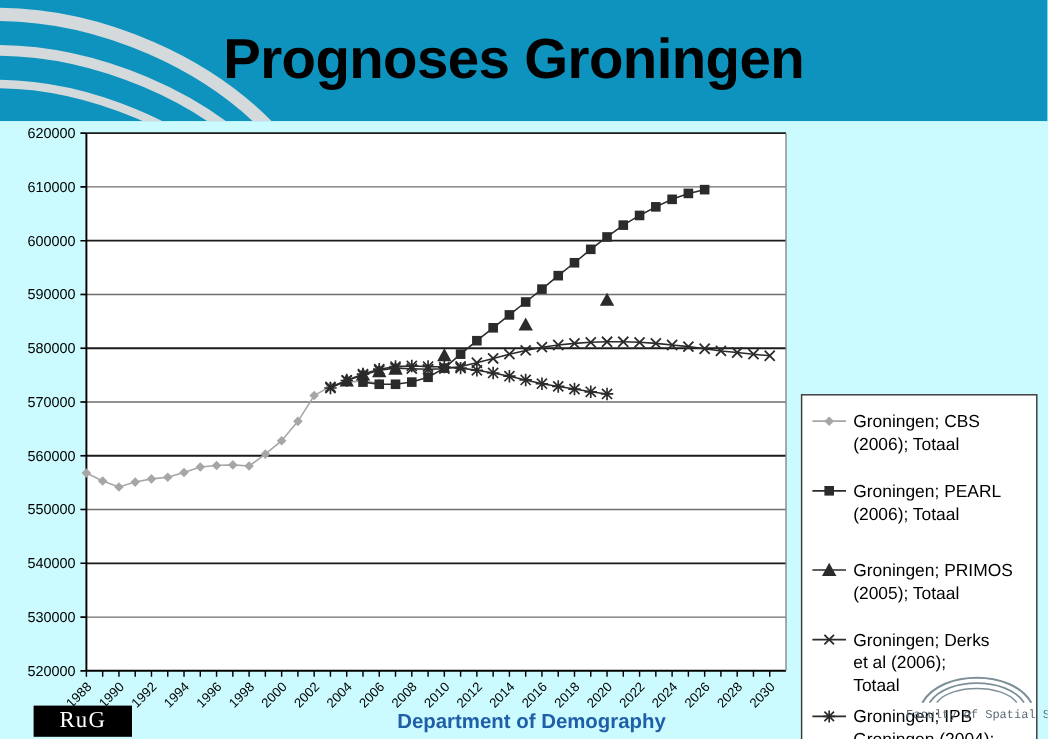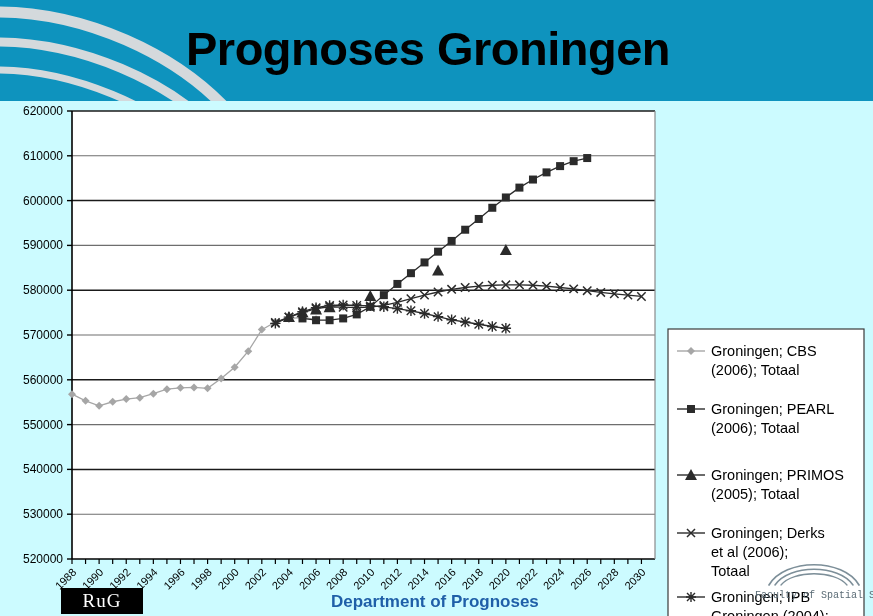--- a/index.html
+++ b/index.html
@@ -26,21 +26,20 @@
   .axis-label{font-size:12px;fill:#000;font-family:"Liberation Sans",sans-serif;}
   .xtick-label{font-size:11px;fill:#000;font-family:"Liberation Sans",sans-serif;}
   .legend-label{font-size:14.5px;fill:#000;font-family:"Liberation Sans",sans-serif;}
   
   #rug-logo{
     position:absolute;left:28px;top:588px;width:82px;height:26px;
     background:#000;color:#fff;
     font-family:"Liberation Serif", serif;font-size:19px;
     display:flex;align-items:center;justify-content:center;
     letter-spacing:1px;
-    margin-left:33px;
   }
   #dept{
     position:absolute;left:331px;top:592px;
     font-size:17px;font-weight:bold;color:#1f5fa8;
     white-space:nowrap;
     font-family:"Liberation Sans", sans-serif;
   }
   #faculty{
     position:absolute;left:755px;top:552px;width:118px;text-align:center;
   }
@@ -318,21 +317,21 @@
         <line x1="677" y1="496" x2="705" y2="496" stroke="#2b2b2b" stroke-width="1.4"></line>
         <path d="M687,492L695,500M687,500L695,492M691,491L691,501M686,496L696,496" stroke="#2b2b2b" stroke-width="1.4" fill="none"></path>
         <text x="711" y="501" class="legend-label">Groningen; IPB</text>
         <text x="711" y="520" class="legend-label">Groningen (2004);</text>
         <text x="711" y="539" class="legend-label">Totaal</text>
       </g>
     </g>
 </svg>
 
 <div id="rug-logo">RuG</div>
-<div id="dept">Department of Prognoses</div>
+<div id="dept">Department of Demography</div>
 <div id="faculty">
   <svg width="118" height="34">
     <g fill="none" stroke="#7d8f99" stroke-linecap="round">
       <path d="M14,33 C30,6 88,6 104,33" stroke-width="1.7"></path>
       <path d="M20,33 C34,12 84,12 98,33" stroke-width="1.5"></path>
       <path d="M26,33 C38,18 80,18 92,33" stroke-width="1.3"></path>
     </g>
   </svg>
   <div id="faculty-text">Faculty of Spatial Sciences</div>
 </div>

